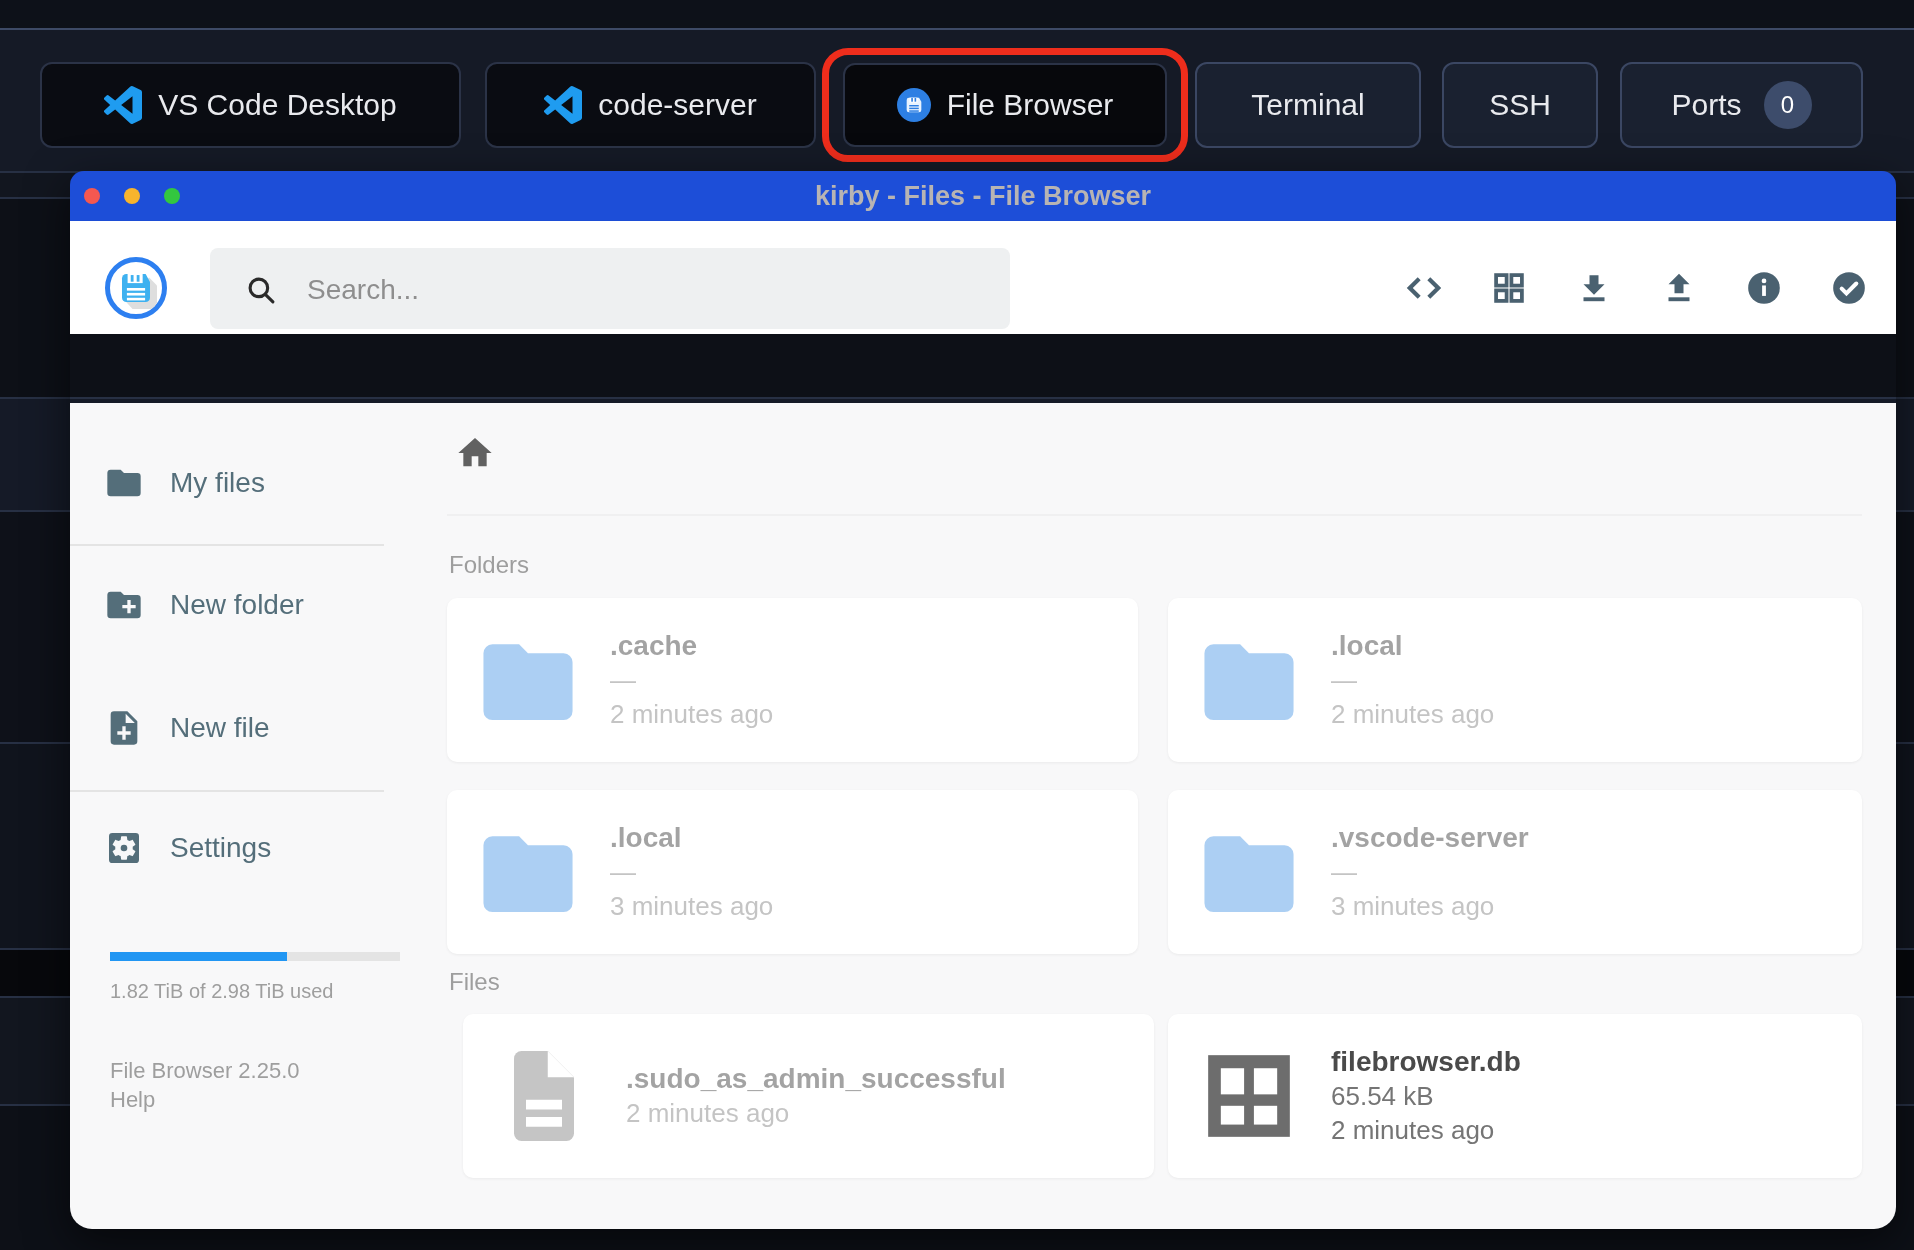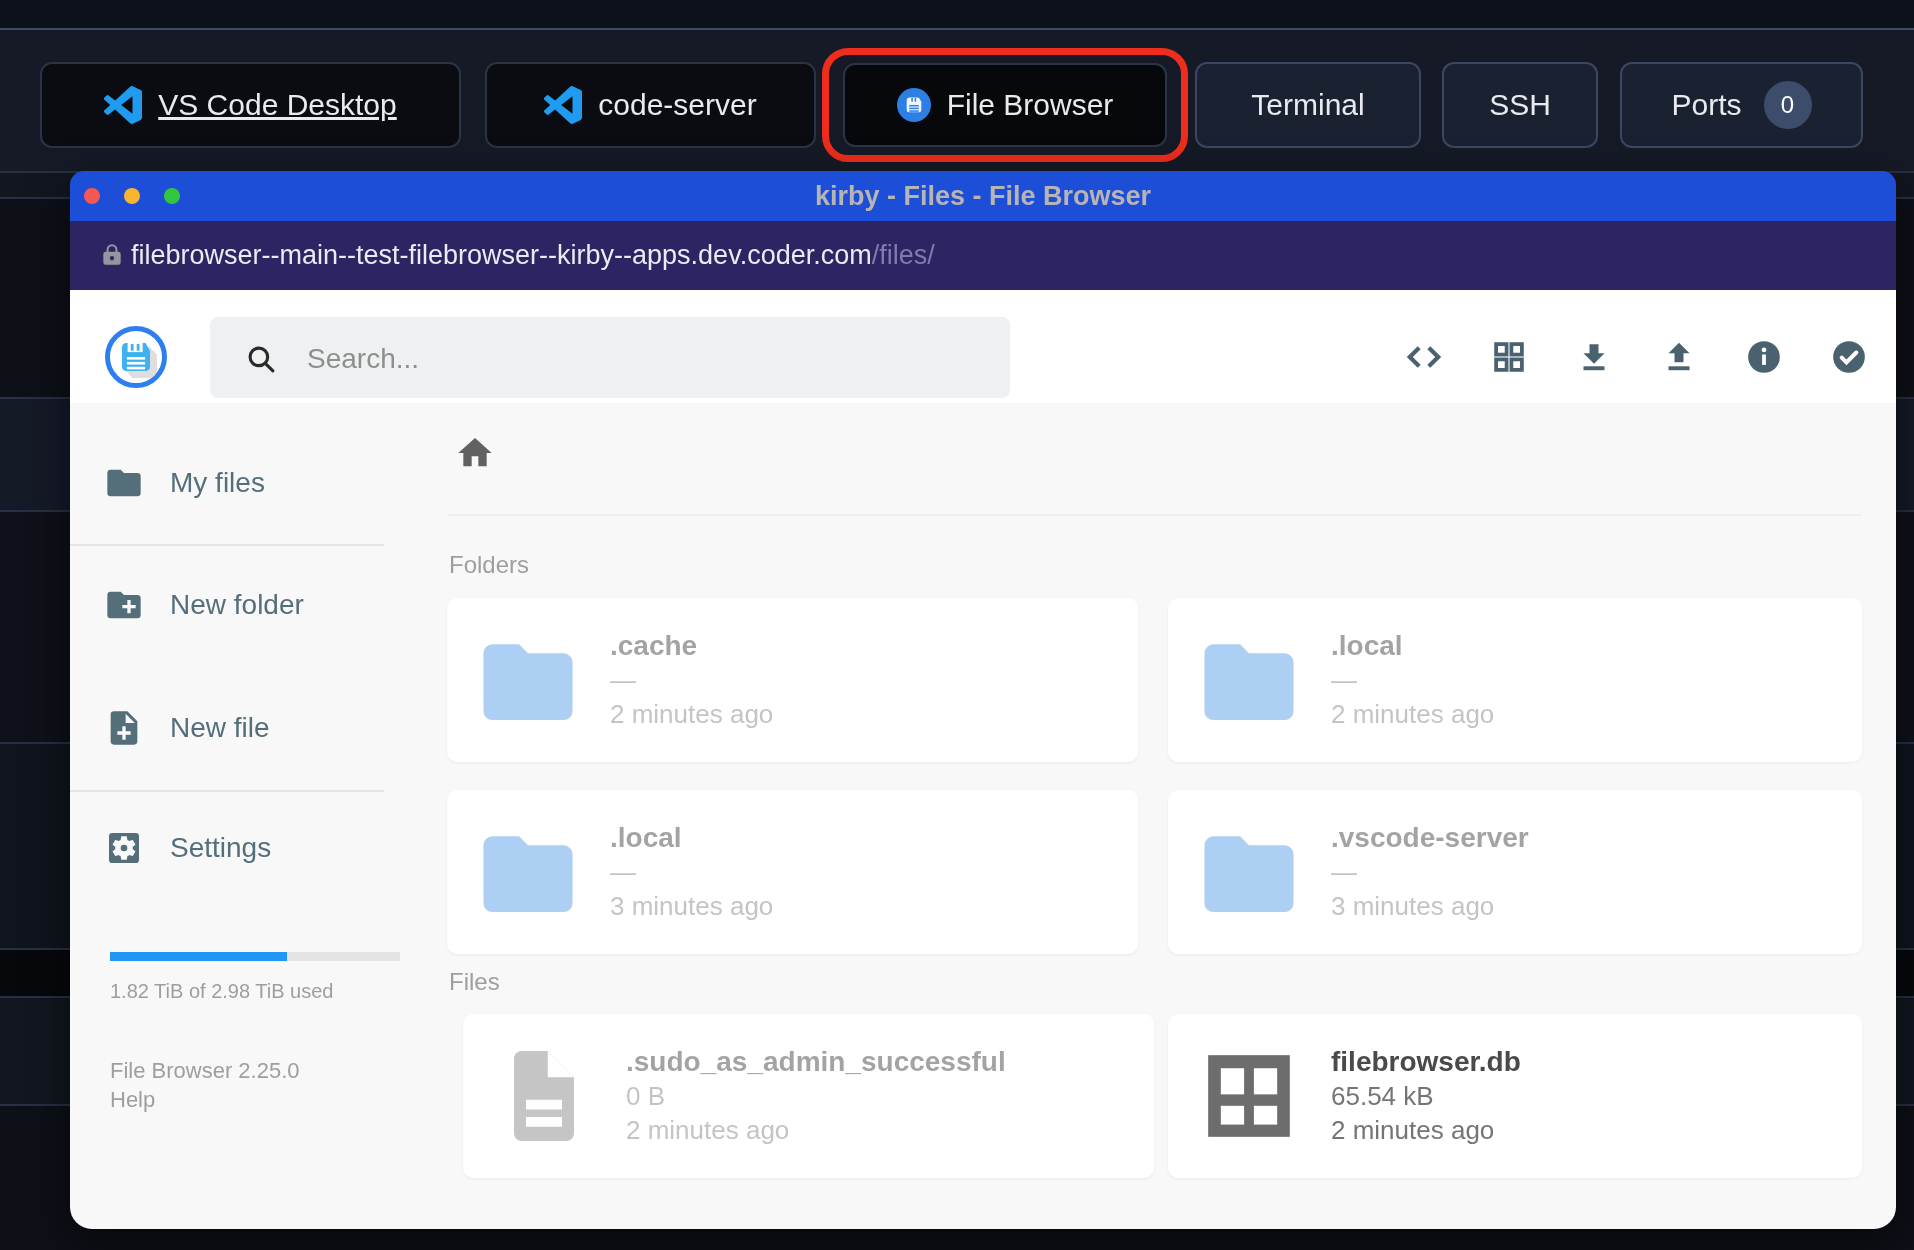--- a/index.html
+++ b/index.html
@@ -98,21 +98,21 @@
     <div class="stripe" style="top:510px;height:232px;background:#0e1119;"></div>
     <div class="stripe" style="top:742px;height:206px;background:#10141d;"></div>
     <div class="stripe" style="top:948px;height:48px;background:#07080c;"></div>
     <div class="stripe" style="top:996px;height:108px;background:#12161f;"></div>
     <div class="stripe" style="top:1104px;height:146px;background:#0d1017;"></div>
   </div>
 
   <div class="topbar">
     <div class="topstrip"></div>
 
-    <div class="tab app-tab" style="left:40px;width:421px;text-decoration:underline;">
+    <div class="tab app-tab" style="left:40px;width:421px;">
       <span class="tab-icon">
         <svg width="38" height="38" viewBox="0 0 24 24">
             <path fill="#1f9cf0" d="M23.15 2.59 18.21.21a1.49 1.49 0 0 0-1.7.29L7.05 9.13 2.93 6a1 1 0 0 0-1.28.06L.33 7.26a1 1 0 0 0 0 1.48L3.9 12 .33 15.26a1 1 0 0 0 0 1.48l1.32 1.2a1 1 0 0 0 1.28.06l4.12-3.13 9.46 8.63a1.49 1.49 0 0 0 1.7.29l4.94-2.38A1.5 1.5 0 0 0 24 20.06V3.94a1.5 1.5 0 0 0-.85-1.35ZM18 17.45 10.83 12 18 6.55Z"></path>
           </svg>
       </span>
       <span>VS Code Desktop</span>
     </div>
 
     <div class="tab app-tab" style="left:485px;width:331px;">
       <span class="tab-icon">
@@ -157,28 +157,20 @@
 
     <div class="titlebar">
       <div class="traffic">
         <span class="tl" style="background:#f55850;"></span>
         <span class="tl" style="background:#f8b42c;"></span>
         <span class="tl" style="background:#33c73f;"></span>
       </div>
       <div class="window-title">kirby - Files - File Browser</div>
     </div>
 
-    <div class="urlbar">
-      <span class="lock">
-        <svg width="26" height="26" viewBox="0 0 24 24" fill="#97949f">
-            <path d="M18 9h-1V7a5 5 0 0 0-10 0v2H6a2 2 0 0 0-2 2v8a2 2 0 0 0 2 2h12a2 2 0 0 0 2-2v-8a2 2 0 0 0-2-2zm-9.1 0V7a3.1 3.1 0 0 1 6.2 0v2zM12 17a2 2 0 1 1 0-4 2 2 0 0 1 0 4z"></path>
-          </svg>
-      </span>
-      <span class="urltext"><span>filebrowser--main--test-filebrowser--kirby--apps.dev.coder.com</span><span class="urlpath">/files/</span></span>
-    </div>
 
     <div class="appheader">
       <div class="logo">
         <svg width="42" height="42" viewBox="0 0 24 24">
           <path d="M6 19.5 19.5 6l4.5 4.5V24H10z" fill="#dedede"></path>
           <path d="M17.5 4H6.5A2.5 2.5 0 0 0 4 6.5v11A2.5 2.5 0 0 0 6.5 20h11a2.5 2.5 0 0 0 2.5-2.5v-9L17.5 4z" fill="#3eb1f0"></path>
           <rect x="7.2" y="4" width="8.6" height="5.2" fill="#fff"></rect>
           <rect x="9" y="4.6" width="1.6" height="3.8" fill="#3eb1f0"></rect>
           <rect x="12.4" y="4.6" width="1.6" height="3.8" fill="#3eb1f0"></rect>
           <rect x="6.8" y="12" width="10.4" height="1.5" fill="#fff"></rect>
@@ -345,21 +337,20 @@
           <span class="card-icon">
             <svg width="90" height="106" viewBox="0 0 24 28" fill="#8d8d8d">
               <path d="M6 2a2 2 0 0 0-2 2v20a2 2 0 0 0 2 2h12a2 2 0 0 0 2-2V9l-7-7H6z"></path>
               <path d="M13 2v7h7z" fill="#fff"></path>
               <rect x="7.2" y="15" width="9.6" height="2.6" fill="#fff"></rect>
               <rect x="7.2" y="19.6" width="9.6" height="2.6" fill="#fff"></rect>
             </svg>
           </span>
           <span class="card-text">
             <span class="card-name">.sudo_as_admin_successful</span>
-            <span class="card-meta">0 B</span>
             <span class="card-meta">2 minutes ago</span>
           </span>
         </div>
 
         <div class="card" style="left:721px;top:611px;width:694px;">
           <span class="card-icon">
             <svg width="98" height="100" viewBox="0 0 24 24">
               <rect x="2" y="2" width="20" height="20" fill="#6d6d6d"></rect>
               <rect x="5.1" y="5.2" width="5.7" height="6.4" fill="#fff"></rect>
               <rect x="13.2" y="5.2" width="5.7" height="6.4" fill="#fff"></rect>

